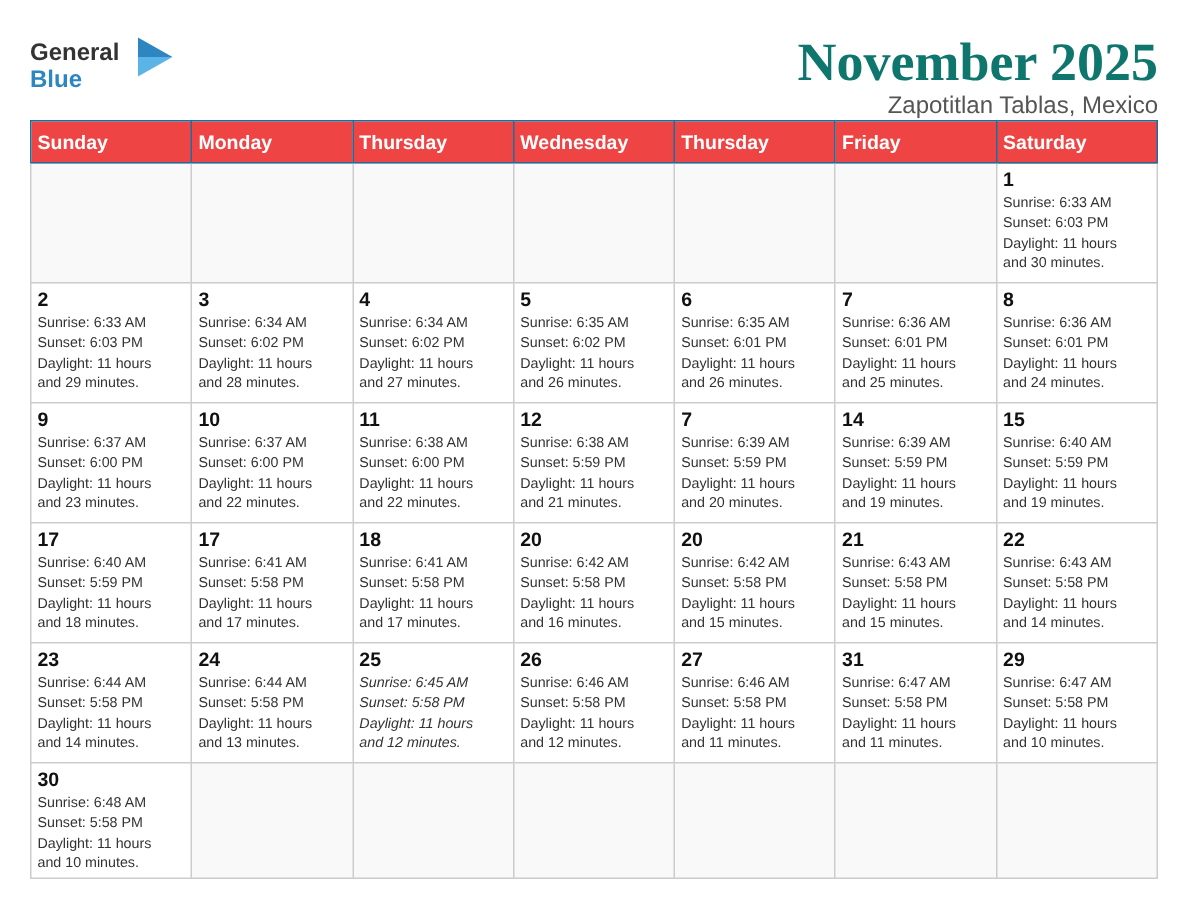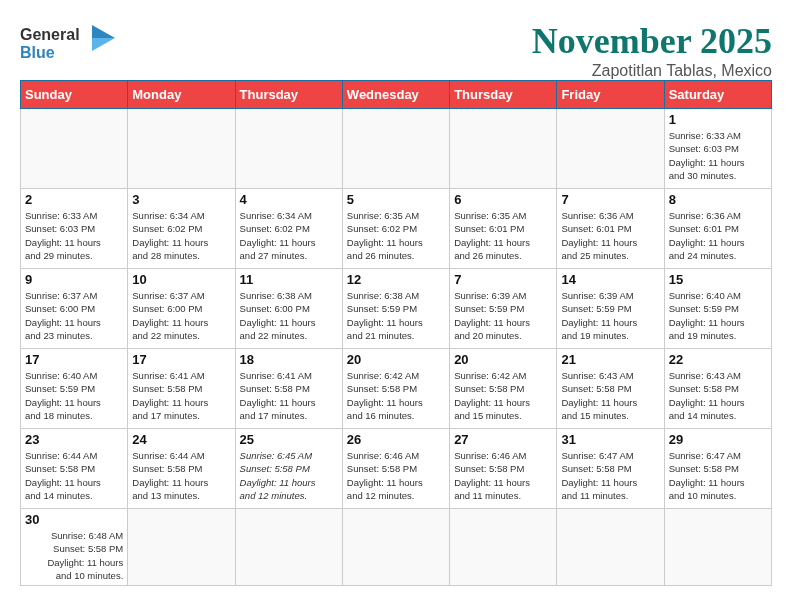--- a/index.html
+++ b/index.html
@@ -324,21 +324,21 @@
           <div class="day-number">29</div>
           <div class="day-info" style="white-space: pre-line;">Sunrise: 6:47 AM
 Sunset: 5:58 PM
 Daylight: 11 hours
 and 10 minutes.</div>
         </td>
       </tr>
       <tr class="last-row">
         <td>
           <div class="day-number">30</div>
-          <div class="day-info" style="white-space: pre-line; text-align: right;">Sunrise: 6:48 AM
+          <div class="day-info" style="white-space: pre-line;">Sunrise: 6:48 AM
 Sunset: 5:58 PM
 Daylight: 11 hours
 and 10 minutes.</div>
         </td>
         <td class="empty-cell"></td>
         <td class="empty-cell"></td>
         <td class="empty-cell"></td>
         <td class="empty-cell"></td>
         <td class="empty-cell"></td>
         <td class="empty-cell"></td>

